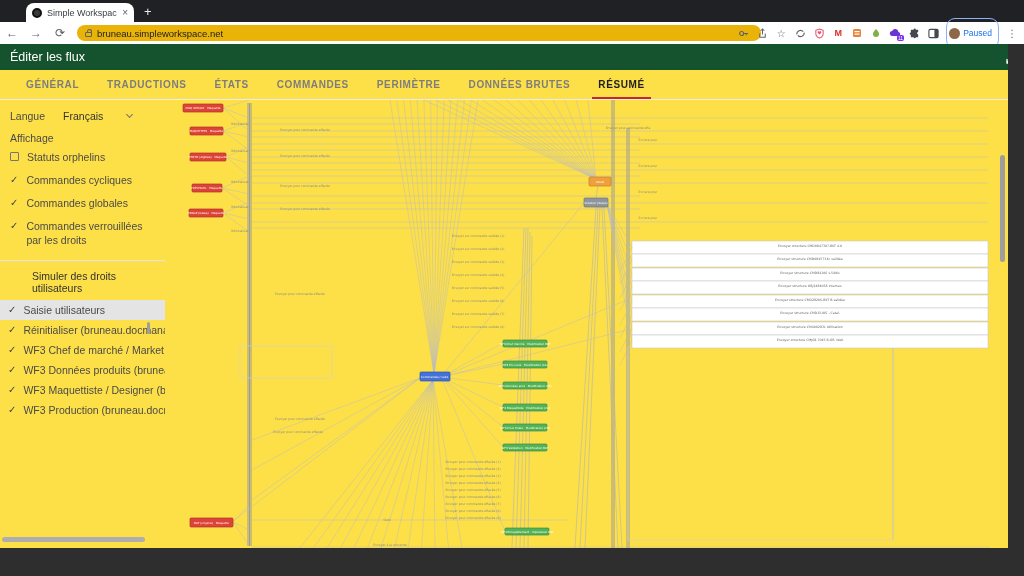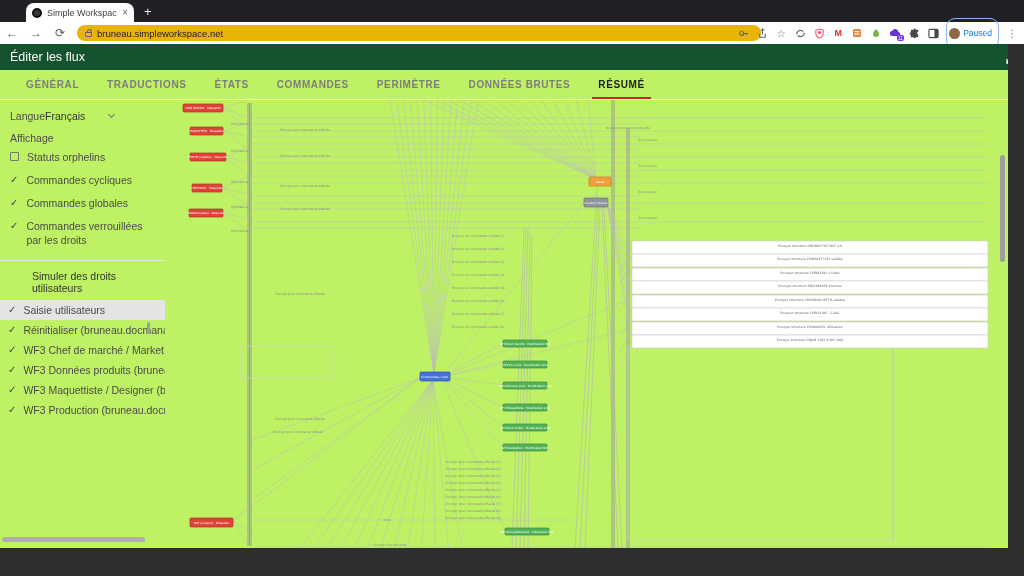--- a/index.html
+++ b/index.html
@@ -24,29 +24,29 @@
   .ext-badge { position:absolute; right:-3px; bottom:-2px; background:#7b2ff2; color:#fff; font-size:5px; border-radius:2px; padding:0 1px; }
   .paused-pill { height:31px; border:1.5px solid #8ab4f8; border-radius:9px; display:flex; align-items:center; gap:3px; padding:0 6px 0 2px; }
   .avatar { width:11px; height:11px; border-radius:50%; background:#8d6748; }
   .paused-txt { font-size:8.5px; color:#1a73e8; }
 
   
   .backdrop-right { position:absolute; right:0; top:44px; width:16px; height:532px; background:#2e2e2e; }
   .modal-header { position:absolute; left:0; top:44px; width:1024px; height:26px; background:#14532d; color:#fff; display:flex; align-items:center; padding:0 10px; }
   .modal-title { font-size:12.5px; }
   .expand-ic { position:absolute; right:6px; top:6px; width:12px; height:12px; }
-  .modal-body { position:absolute; left:0; top:70px; width:1008px; height:478px; background:#bef264; }
+  .modal-body { position:absolute; left:0; top:70px; width:1008px; height:478px; background:#fde047; }
   .tabs { position:absolute; left:0; top:0; width:1008px; height:30px; border-bottom:1px solid #ededed; display:flex; align-items:stretch; padding-left:12px; }
   .mtab { display:flex; align-items:center; padding:0 14px; font-size:10px; letter-spacing:0.6px; color:#7d7d7d; font-weight:bold; position:relative; }
   .mtab.active { color:#1f1f1f; }
   .mtab.active:after { content:""; position:absolute; left:8px; right:8px; bottom:0; height:2px; background:#c62828; }
 
   
   .sidebar { position:absolute; left:0; top:30px; width:165px; height:448px; font-size:10.5px; color:#4a4a4a; }
-  .lang-row { display:flex; align-items:center; gap:0; padding:10px 0 0 10px; }
+  .lang-row { display:flex; align-items:center; gap:18px; padding:10px 0 0 10px; }
   .lang-select { display:flex; align-items:center; gap:24px; color:#333; }
   .chev { width:5px; height:5px; border-right:1.4px solid #757575; border-bottom:1.4px solid #757575; transform:rotate(45deg); margin-top:-3px; }
   .aff-head { padding:10px 0 2px 10px; }
   .chk-row { display:flex; align-items:flex-start; gap:8px; padding:5px 6px 5px 10px; line-height:1.25; }
   .box { width:9px; height:9px; border:1.4px solid #757575; border-radius:1px; margin-top:1px; flex:0 0 auto; }
   .tick { color:#424242; font-size:10px; flex:0 0 auto; }
   .divider { height:1px; background:#e4e4e4; margin:8px 0 0 0; }
   .sim-head { padding:9px 0 6px 10px; color:#333;margin-left:22px; }
   .right-item { display:flex; align-items:center; gap:7px; padding:4px 4px 4px 8px; white-space:nowrap; overflow:hidden; }
   .right-item.selected { background:#e4e4e4; }

